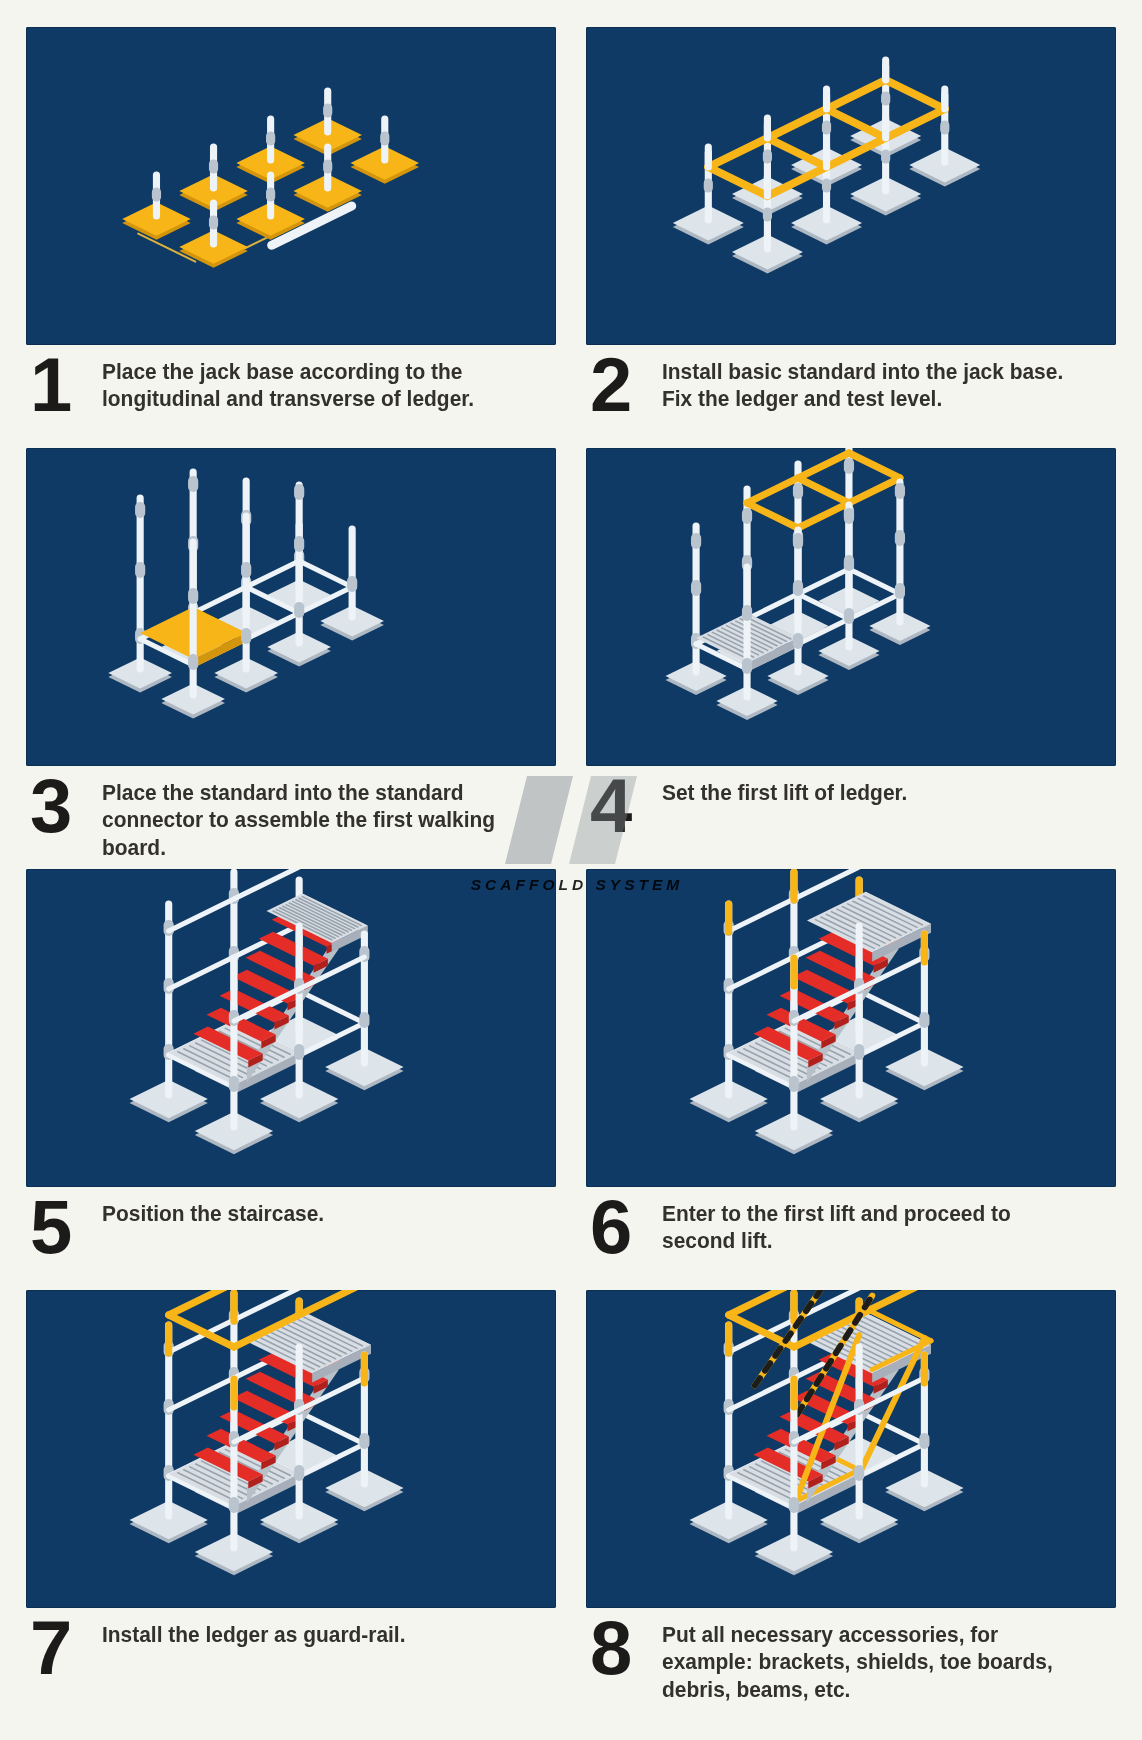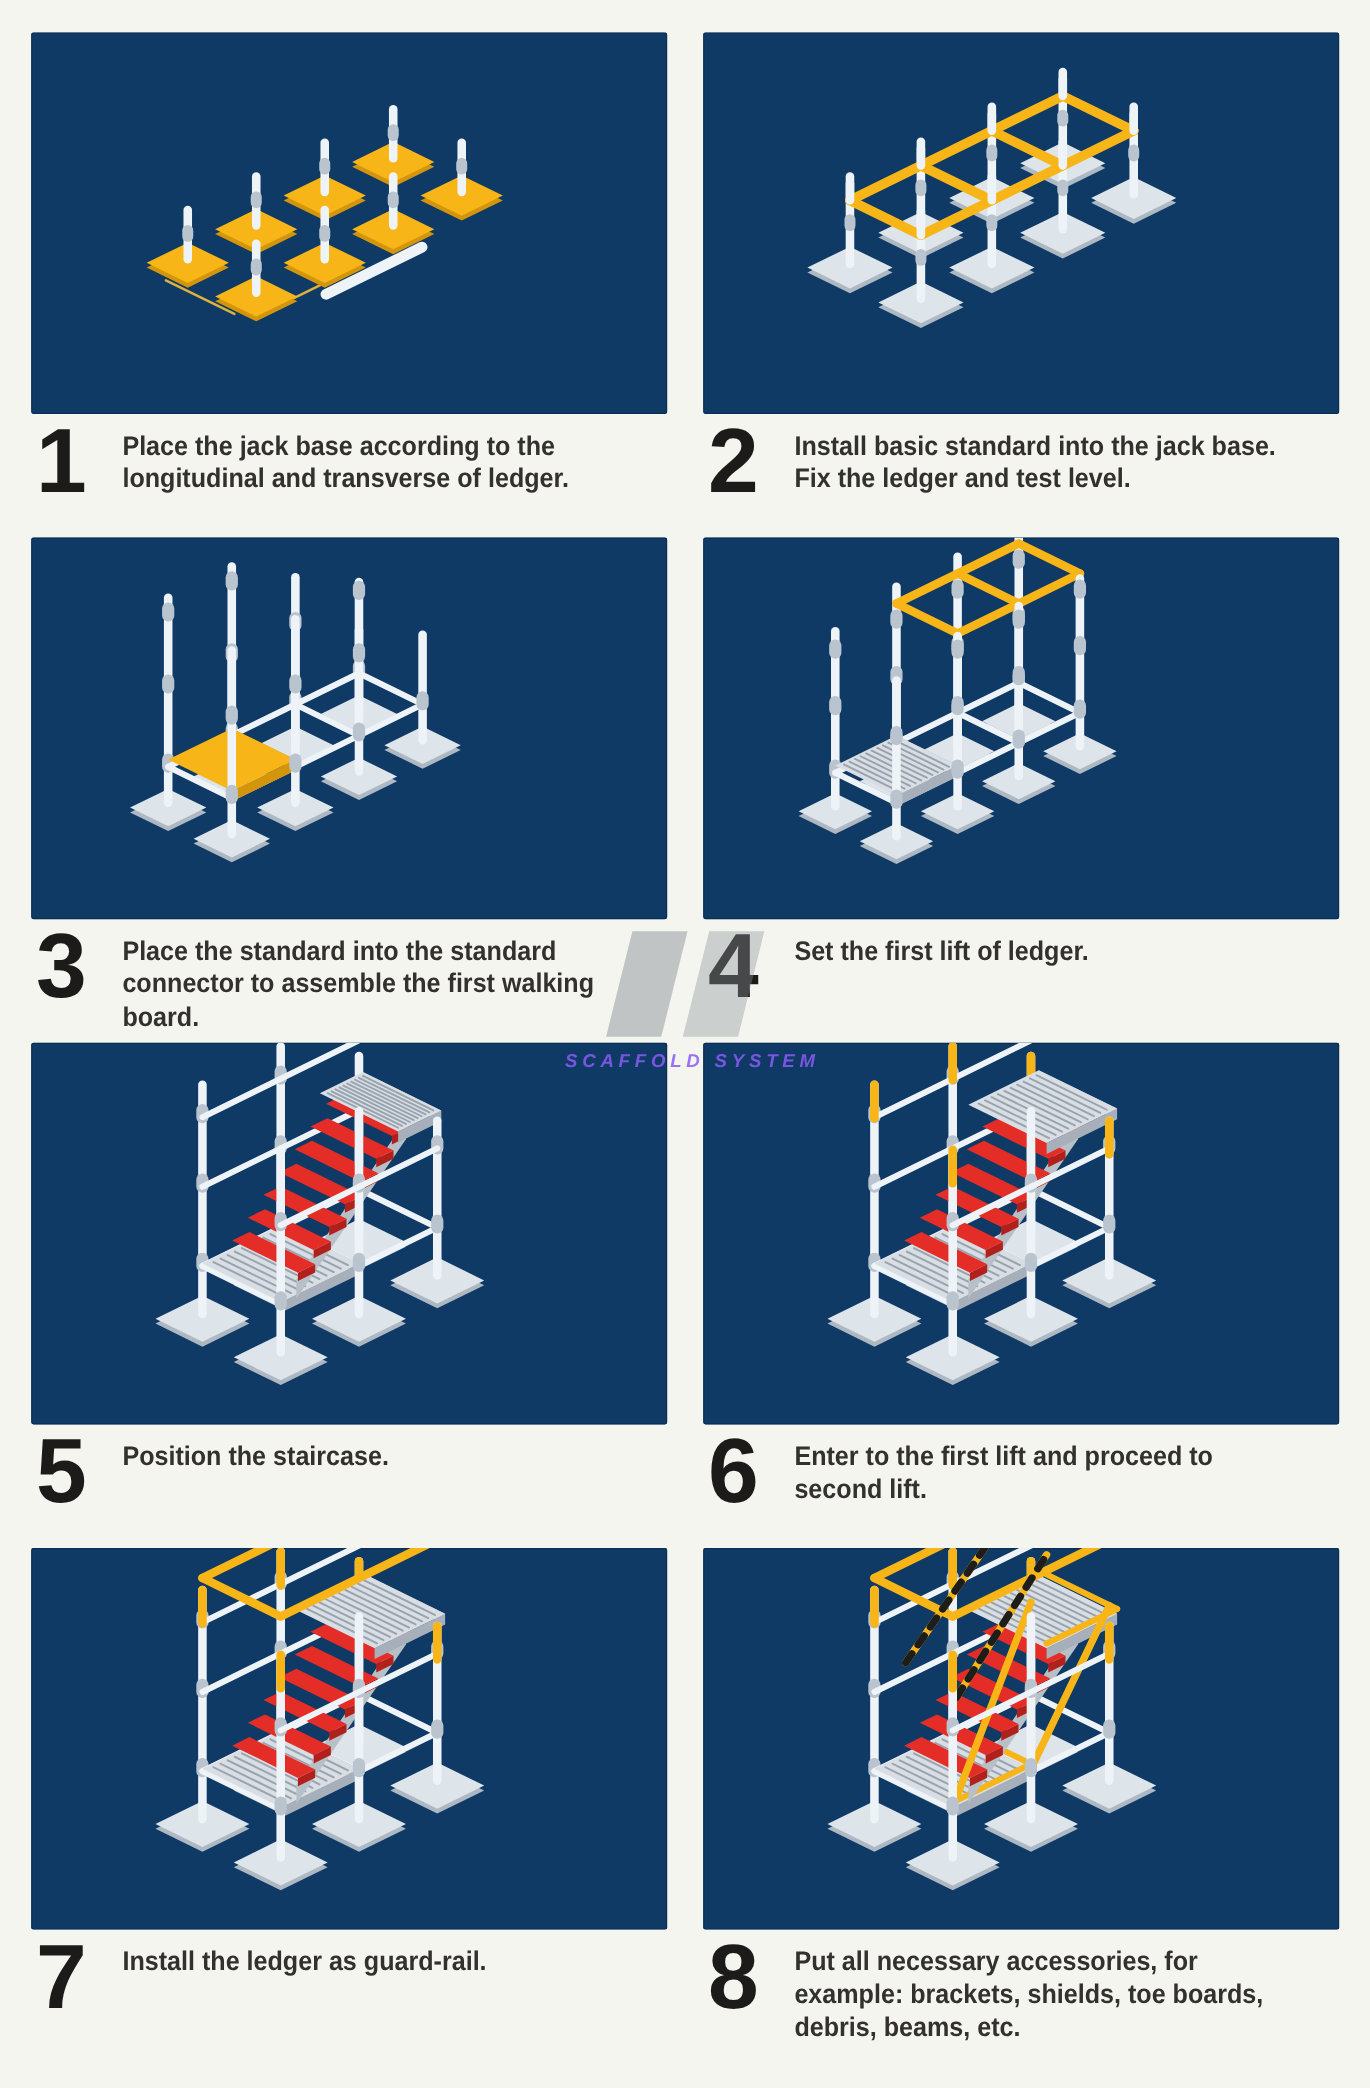--- a/index.html
+++ b/index.html
@@ -16,21 +16,21 @@
        min-width:52px;text-align:left;}
   .text{font-size:22.5px;font-weight:bold;color:#33312e;line-height:1.22;
         transform:scaleX(0.93);transform-origin:left top;max-width:486px;padding-top:5px;}
   .watermark{position:absolute;left:412px;top:768px;width:330px;z-index:6;pointer-events:none;
              text-align:center;}
   .wm-logo{position:relative;height:104px;opacity:0.38;}
   .wm-logo .bar-a{position:absolute;left:104px;top:8px;width:46px;height:88px;
                   background:#6d7680;transform:skewX(-14deg);}
   .wm-logo .bar-b{position:absolute;left:168px;top:8px;width:46px;height:88px;
                   background:#8a929b;transform:skewX(-14deg);}
-  .wm-text{font-style:italic;font-weight:bold;letter-spacing:4px;color:#8b5cf6;opacity:0.85;
+  .wm-text{font-style:italic;font-weight:bold;letter-spacing:4px;color:#000000;opacity:0.85;
            font-size:15.5px;margin-top:4px;}
 </style>
 </head>
 <body>
 
 <div class="page">
   <div class="grid">
   <div class="cell">
     <div class="panel">
       <svg viewBox="0 0 520 318" preserveAspectRatio="none">

